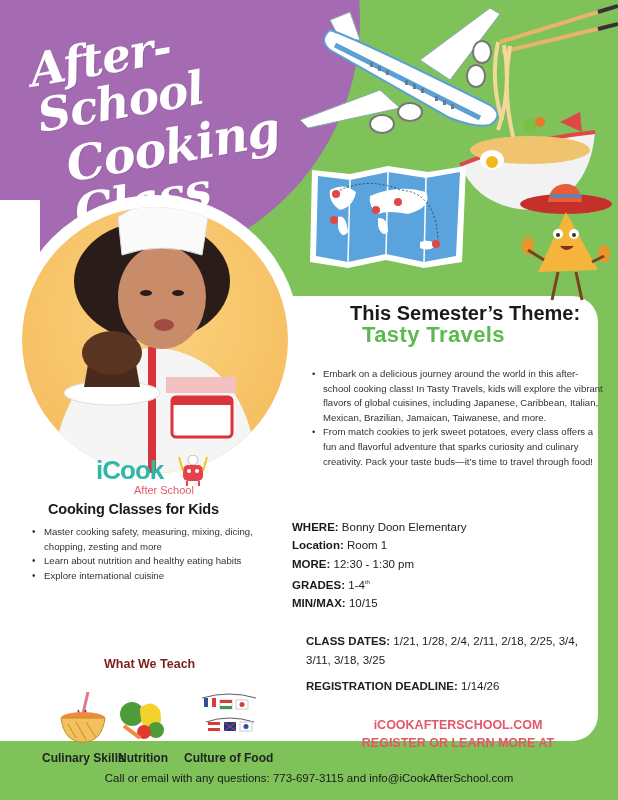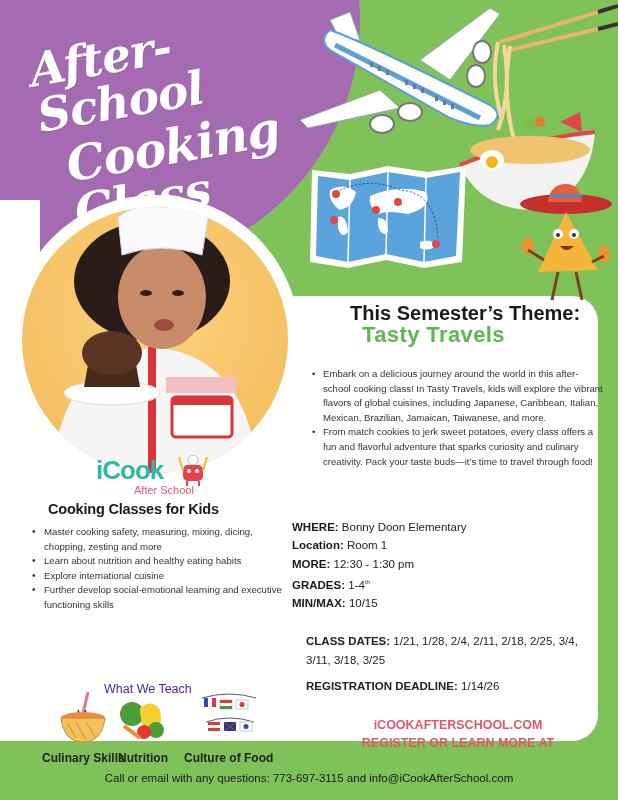--- a/index.html
+++ b/index.html
@@ -19,21 +19,21 @@
 
   .logo { position: absolute; left: 90px; top: 455px; width: 140px; height: 40px; }
   .logo .word { position: absolute; left: 6px; top: 0; font-size: 26px; font-weight: bold; color: #2fb7a8; letter-spacing: -1px; }
   .logo .sub { position: absolute; left: 44px; top: 29px; font-size: 11px; color: #e25a6a; }
 
   .left-heading { position: absolute; left: 48px; top: 501px; width: 220px; font-size: 14.5px; font-weight: bold; color: #1a1a1a; letter-spacing: -0.2px; }
   .left-list { position: absolute; left: 32px; top: 525px; width: 258px; list-style: none; font-size: 9.6px; line-height: 14.6px; color: #333; }
   .left-list li { position: relative; padding-left: 12px; }
   .left-list li::before { content: "•"; position: absolute; left: 0; top: 0; font-size: 10px; }
 
-  .teach-heading { position: absolute; left: 104px; top: 682px; font-size: 12.5px; font-weight: normal; color: #4c1d95; }
+  .teach-heading { position: absolute; left: 104px; top: 657px; font-size: 12.5px; font-weight: bold; color: #7f1d1d; }
   .teach-item { position: absolute; top: 688px; text-align: center; }
   .teach-item .lbl { display: block; font-size: 12px; font-weight: bold; color: #222; margin-top: 3px; white-space: nowrap; }
   .theme-label { position: absolute; left: 46px; top: 302px; font-size: 20px; font-weight: bold; color: #1a1a1a; white-space: nowrap; }
   .theme-name { position: absolute; left: 362px; top: 322px; font-size: 22px; font-weight: bold; color: #5cb84f; letter-spacing: 0.4px; white-space: nowrap; }
   .theme-list { position: absolute; left: 312px; top: 367px; width: 296px; list-style: none; font-size: 9.6px; line-height: 14.6px; color: #333; }
   .theme-list li { position: relative; padding-left: 11px; }
   .theme-list li::before { content: "•"; position: absolute; left: 0; top: 0; }
 
   .details { position: absolute; left: 292px; top: 505px; width: 300px; font-size: 11.5px; line-height: 18.3px; color: #222; margin-top: 13px; }
   .details .row { white-space: nowrap; }
@@ -162,21 +162,20 @@
     <line x1="23" y1="26" x2="23" y2="31" stroke="#e8414e" stroke-width="2"></line>
   </svg>
   <span class="sub">After School</span>
 </div>
 
 <h2 class="left-heading">Cooking Classes for Kids</h2>
 <ul class="left-list">
   <li>Master cooking safety, measuring, mixing, dicing, chopping, zesting and more</li>
   <li>Learn about nutrition and healthy eating habits</li>
   <li>Explore international cuisine</li>
-  <li>Further develop social-emotional learning and executive functioning skills</li>
 </ul>
 
 <h3 class="teach-heading">What We Teach</h3>
 
 <div class="teach-item" style="left:42px;">
   <svg width="50" height="56" viewBox="0 0 50 56">
     <line x1="30" y1="4" x2="24" y2="30" stroke="#e1788a" stroke-width="3"></line>
     <path d="M20,22 Q24,34 28,22" stroke="#444" stroke-width="1.5" fill="none"></path>
     <ellipse cx="25" cy="30" rx="22" ry="6" fill="#f08a3c"></ellipse>
     <path d="M3,30 Q6,54 25,54 Q44,54 47,30 Z" fill="#f3c060" stroke="#c98a2a" stroke-width="1"></path>

